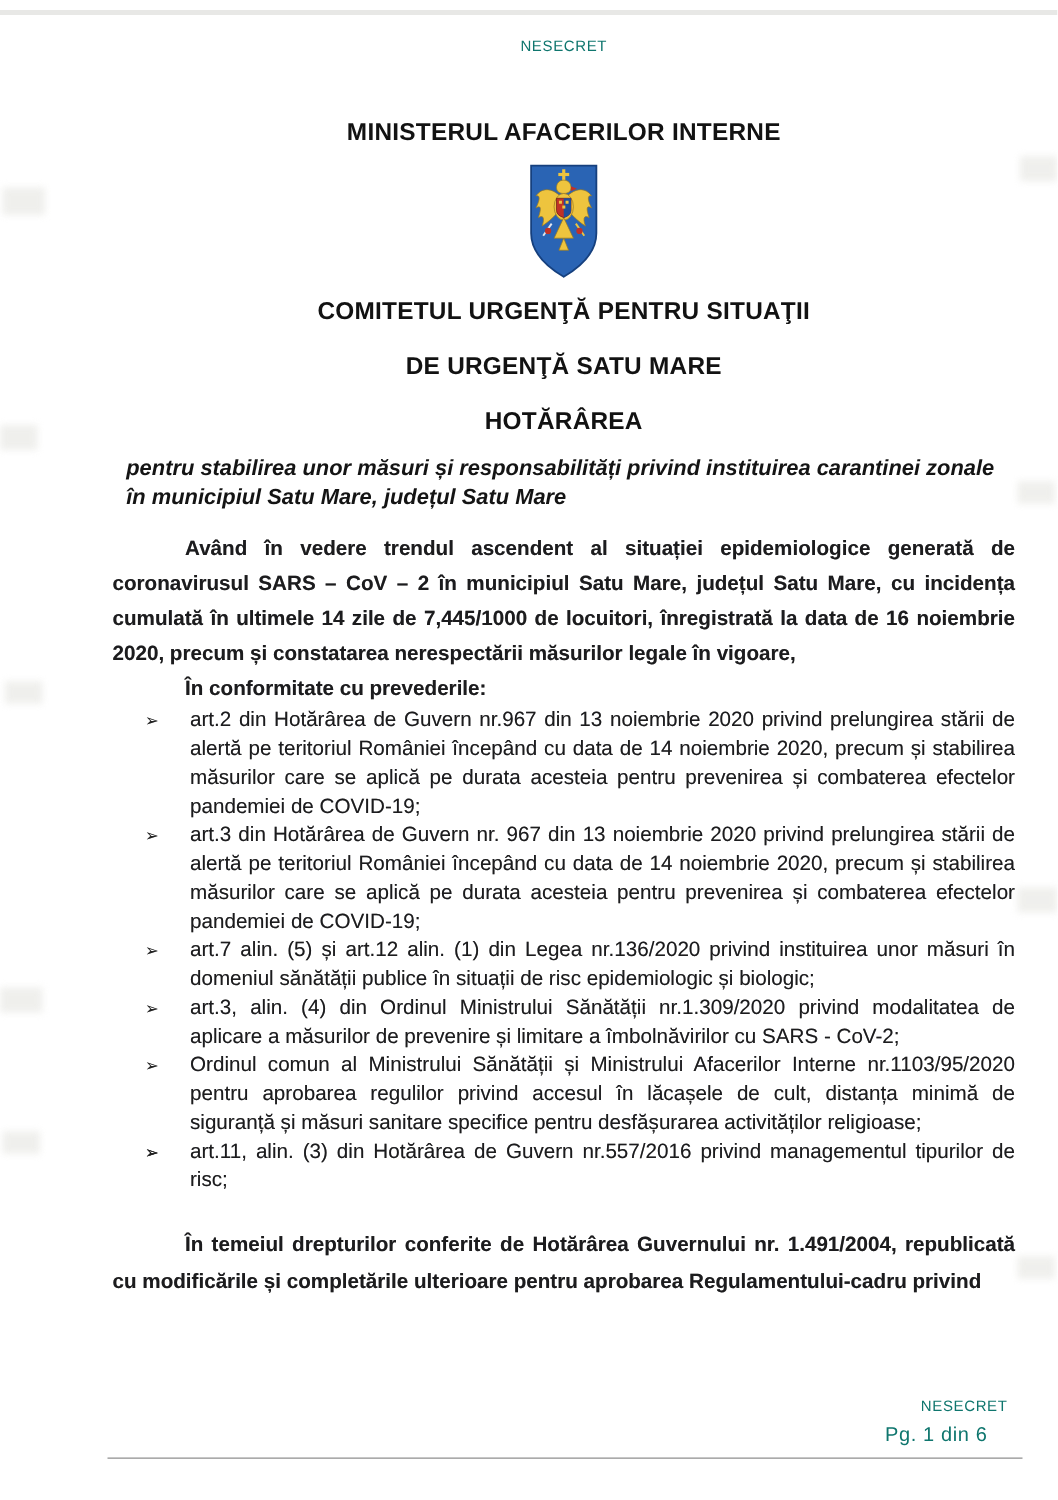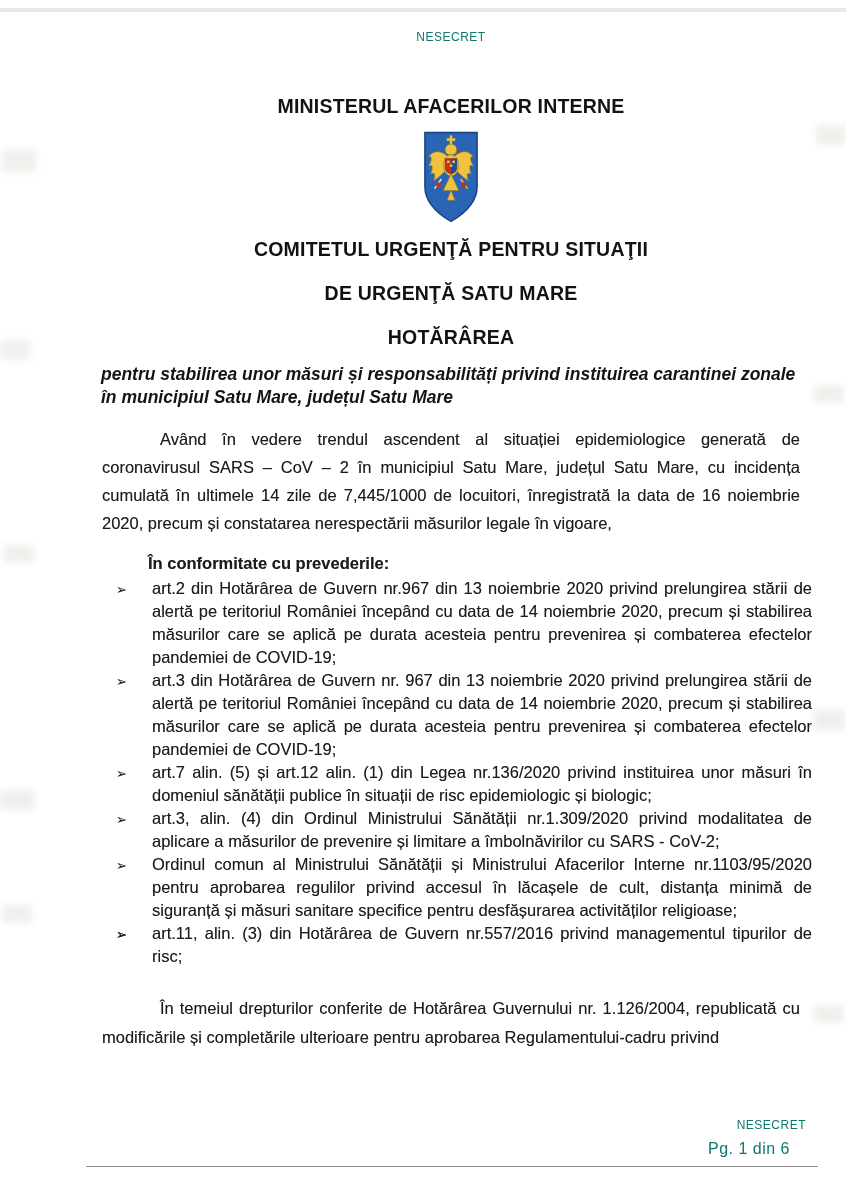--- a/index.html
+++ b/index.html
@@ -30,23 +30,24 @@
   .ministry{margin-top:50px;line-height:24px;}
   .coa-wrap{margin-top:12px;text-align:center;line-height:0;}
   .committee1{margin-top:12px;}
   .committee2,.hotararea,.nr-line{margin-top:18px;}
   .subtitle{
     margin:13px auto 16px auto;max-width:700px;
     text-align:left;font-weight:bold;font-style:italic;
     font-size:17.5px;line-height:23px;color:#141414;
   }
   .para{
-    margin:12px;font-size:16.5px;line-height:28px;
+    margin:0;font-size:16.5px;line-height:28px;
     text-align:justify;text-indent:58px;
     text-shadow:0 0 .4px rgba(20,20,20,.45);
+    font-weight:bold;
   }
   .para.first{margin-top:11px;}
   .list-intro{margin:0;font-size:16.5px;line-height:28px;text-indent:58px;text-shadow:0 0 .4px rgba(20,20,20,.45);font-weight:bold;}
   ul.refs{list-style:none;margin:0;padding:0 0 0 62px;}
   ul.refs li{
     position:relative;font-size:16.5px;line-height:23px;
     text-align:justify;text-shadow:0 0 .4px rgba(20,20,20,.45);
   }
   ul.refs li .marker{
     position:absolute;left:-36px;top:1px;
@@ -152,19 +153,19 @@
     </li>
     <li>
       <span class="marker">➢</span>
     </li>
     <li>
       <span class="marker">➢</span>
       <span>art.11, alin. (3) din Hotărârea de Guvern nr.557/2016 privind managementul tipurilor de risc;</span>
     </li>
   </ul>
 
-  <p class="para closing">În temeiul drepturilor conferite de Hotărârea Guvernului nr. 1.126/2004, republicată cu modificările și completările ulterioare pentru aprobarea Regulamentului-cadru privind</p>
+  <p class="para closing">În temeiul drepturilor conferite de Hotărârea Guvernului nr. 1.491/2004, republicată cu modificările și completările ulterioare pentru aprobarea Regulamentului-cadru privind</p>
 
 </div>
 
 <div class="small-serif footer-class">NESECRET</div>
 <div class="small-serif footer-page">Pg. 1 din 6</div>
 <div class="footer-rule"></div>
 
 </body></html>

